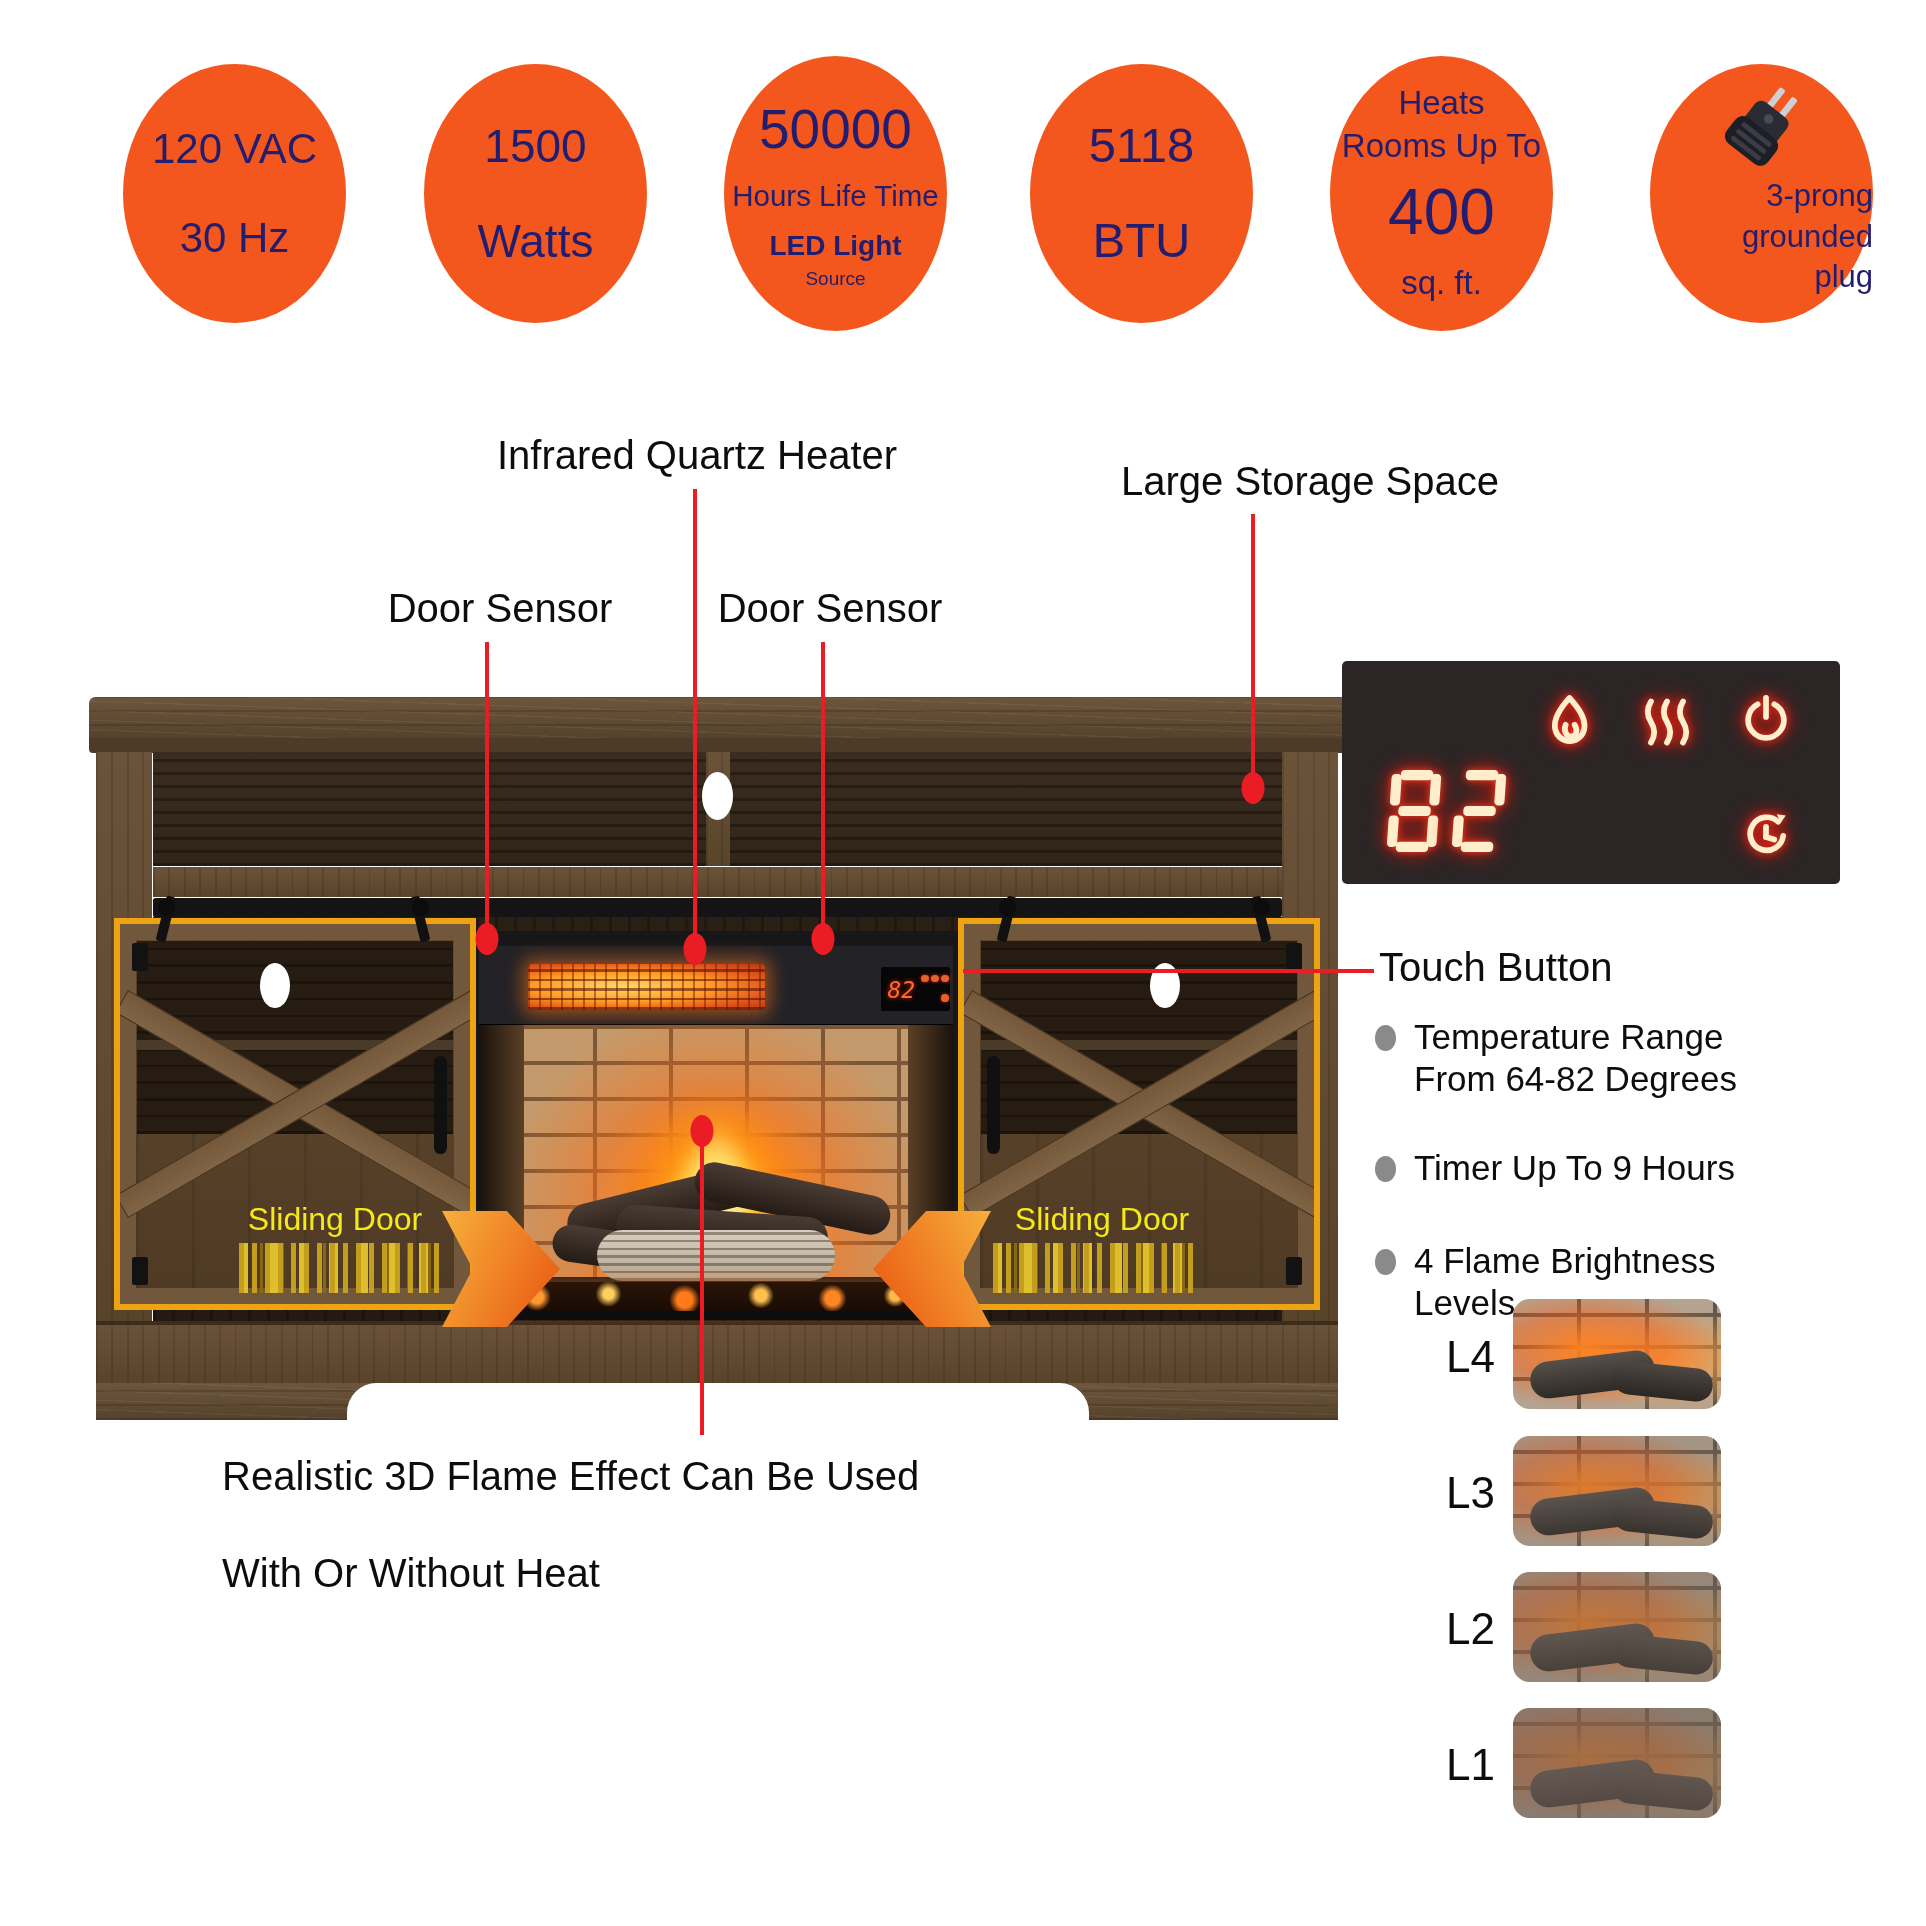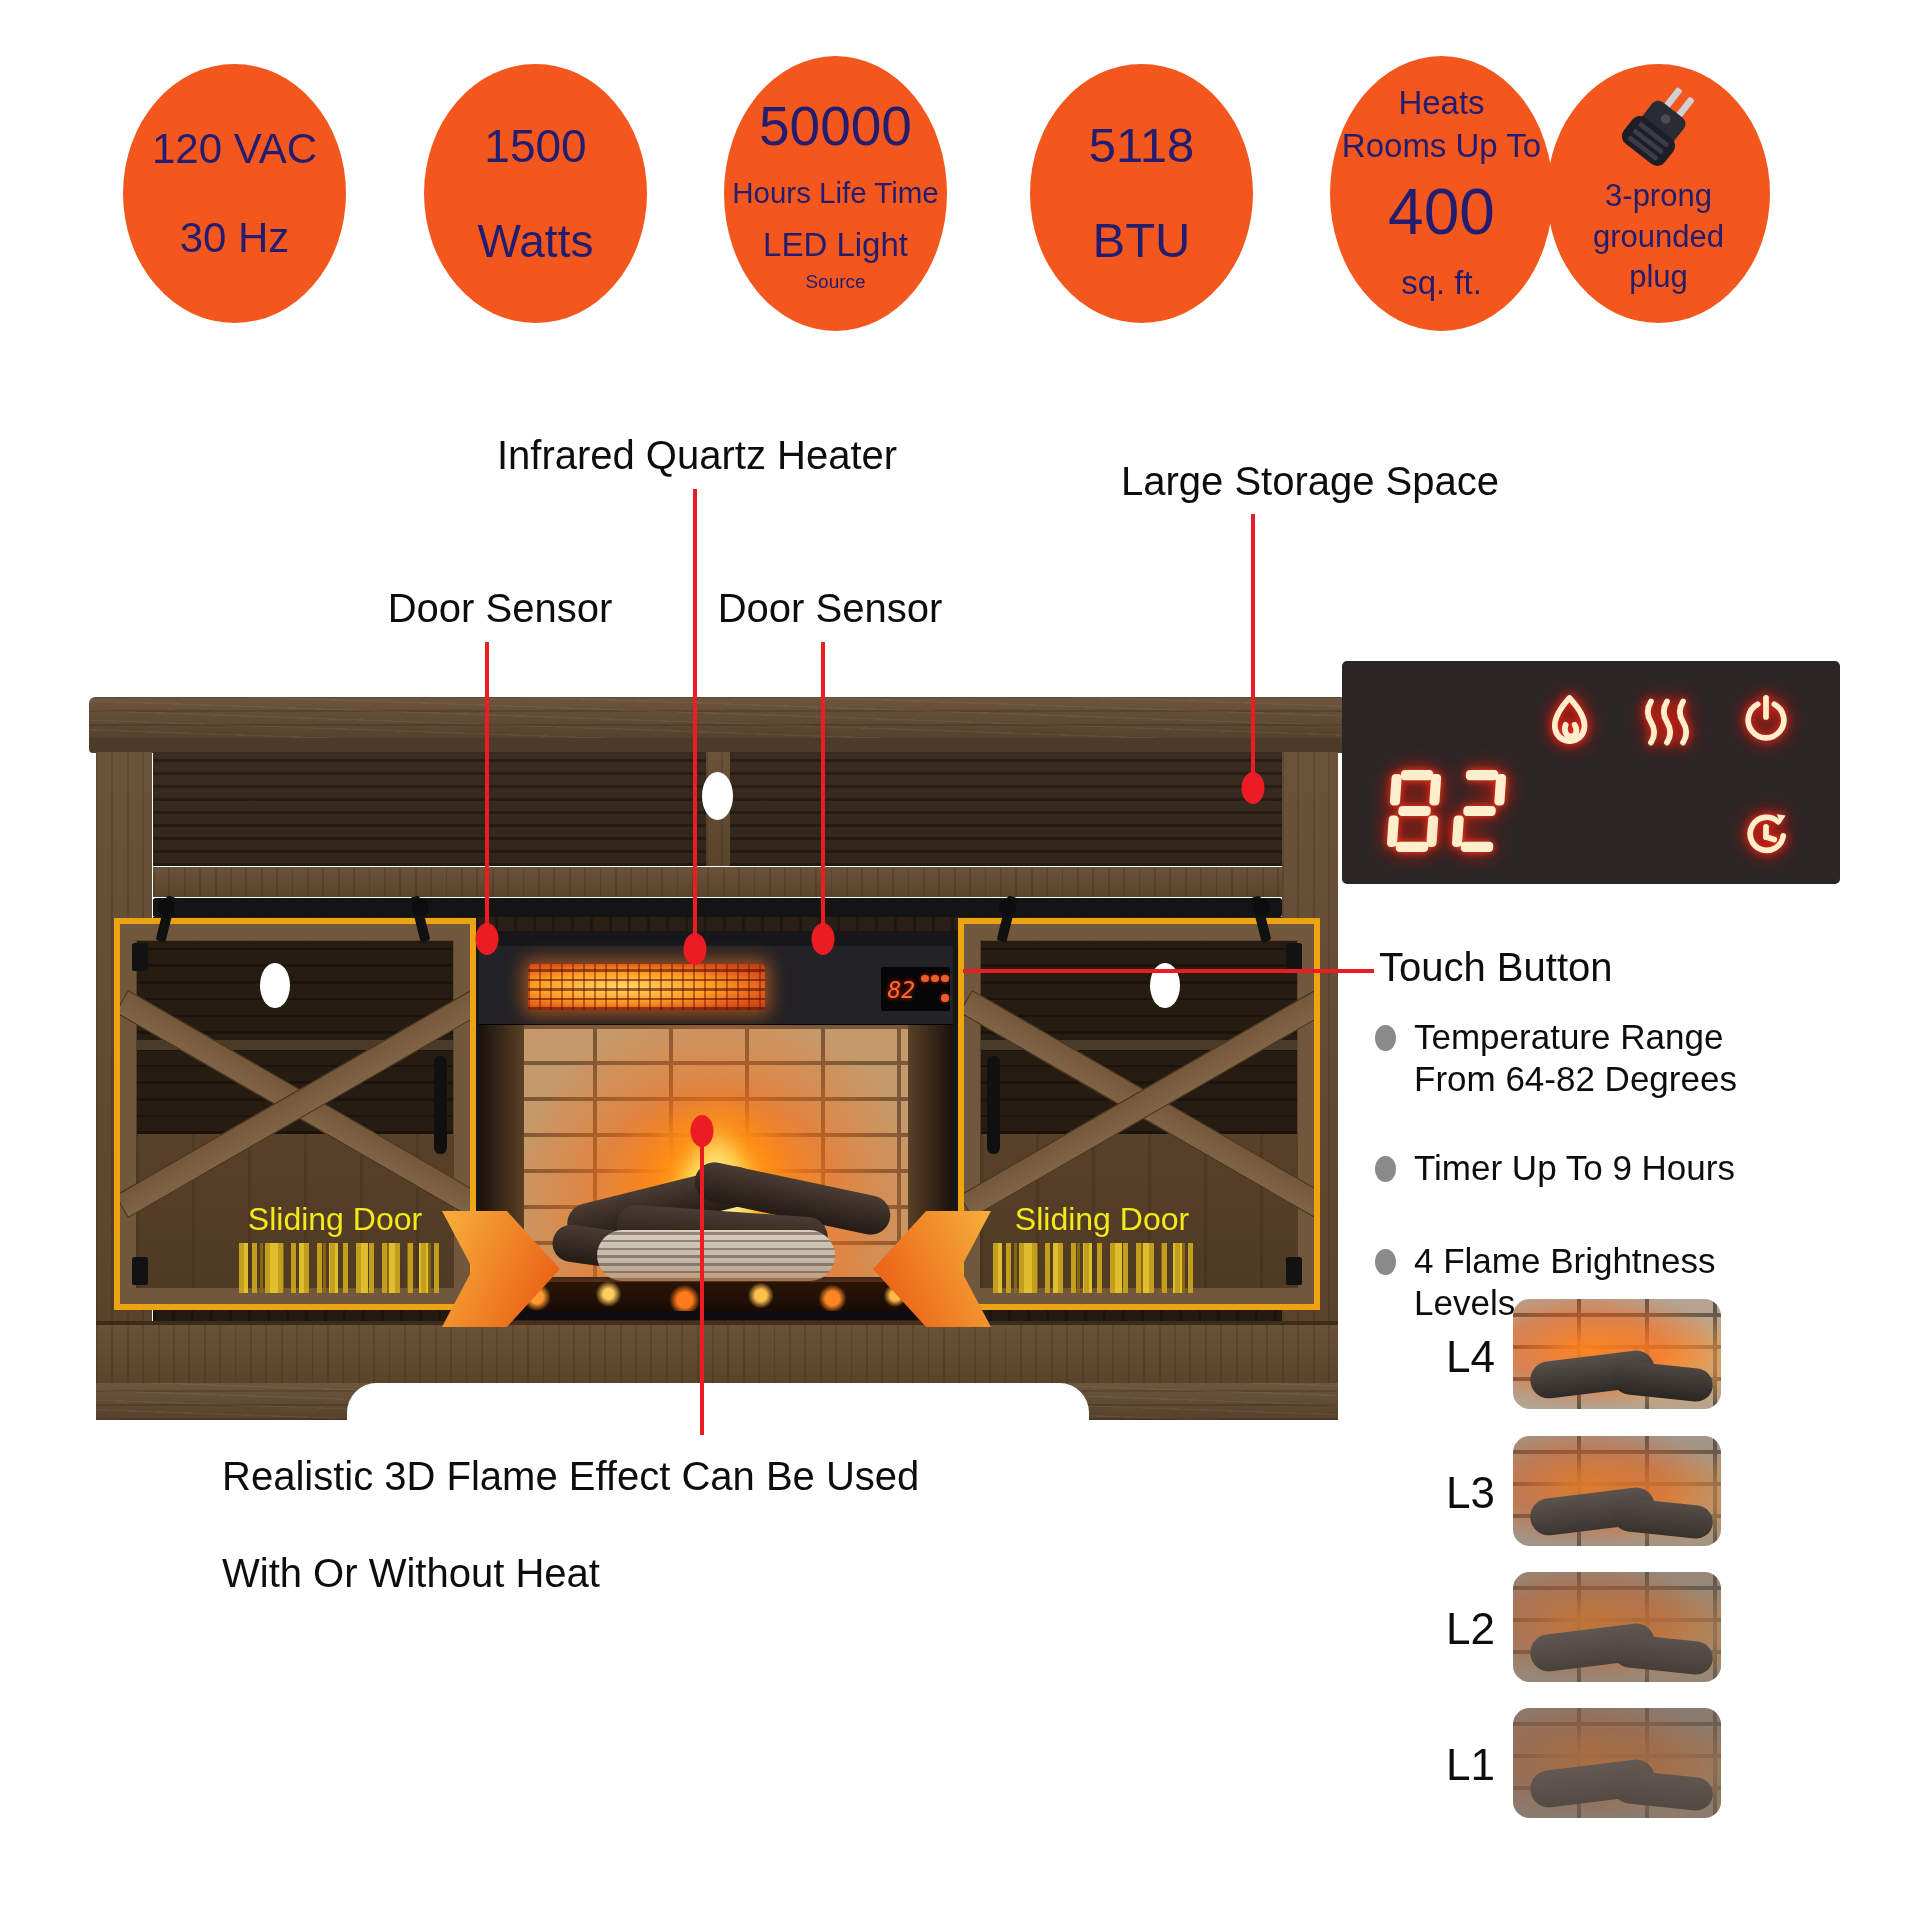--- a/index.html
+++ b/index.html
@@ -149,34 +149,34 @@
     <div class="bt" style="font-size:42px;">120 VAC</div>
     <div class="bt" style="font-size:42px;margin-top:39px;">30 Hz</div>
   </div>
   <div class="badge" style="left:424px;">
     <div class="bt" style="font-size:46px;">1500</div>
     <div class="bt" style="font-size:46px;margin-top:41px;">Watts</div>
   </div>
   <div class="badge" style="left:724px;top:56px;height:275px;">
     <div class="bt" style="font-size:55px;">50000</div>
     <div class="bt" style="font-size:29.5px;margin-top:16.7px;">Hours Life Time</div>
-    <div class="bt" style="font-size:33px;margin-top:16px;">LED Light</div>
+    <div class="bt" style="font-size:28px;margin-top:16px;font-weight:bold;">LED Light</div>
     <div class="bt" style="font-size:19px;margin-top:5.1px;">Source</div>
   </div>
   <div class="badge" style="left:1030px;">
     <div class="bt" style="font-size:49px;">5118</div>
     <div class="bt" style="font-size:49px;margin-top:37px;">BTU</div>
   </div>
   <div class="badge" style="left:1330px;top:56px;height:275px;">
     <div class="bt" style="font-size:33px;">Heats</div>
     <div class="bt" style="font-size:33px;margin-top:3.9px;text-align:center;">Rooms Up To</div>
     <div class="bt" style="font-size:64px;margin-top:9px;">400</div>
     <div class="bt" style="font-size:33px;margin-top:13px;">sq. ft.</div>
   </div>
-  <div class="badge" style="left:1547px;">
+  <div class="badge" style="left:1650px;text-align:right;">
     <span style="display:block;width:96px;height:96px;margin-top:-13px;">
       <svg viewBox="0 0 100 100" width="96" height="96">
         <g transform="rotate(38 50 50)">
           <rect x="40" y="6" width="7" height="26" rx="2" fill="#cfcfd4"></rect>
           <rect x="56" y="6" width="7" height="26" rx="2" fill="#cfcfd4"></rect>
           <rect x="30" y="28" width="42" height="34" rx="8" fill="#2b2b33"></rect>
           <rect x="24" y="52" width="54" height="34" rx="10" fill="#1e1e26"></rect>
           <rect x="32" y="58" width="38" height="5" rx="2" fill="#3c3c46"></rect>
           <rect x="32" y="67" width="38" height="5" rx="2" fill="#3c3c46"></rect>
           <rect x="32" y="76" width="38" height="5" rx="2" fill="#3c3c46"></rect>

